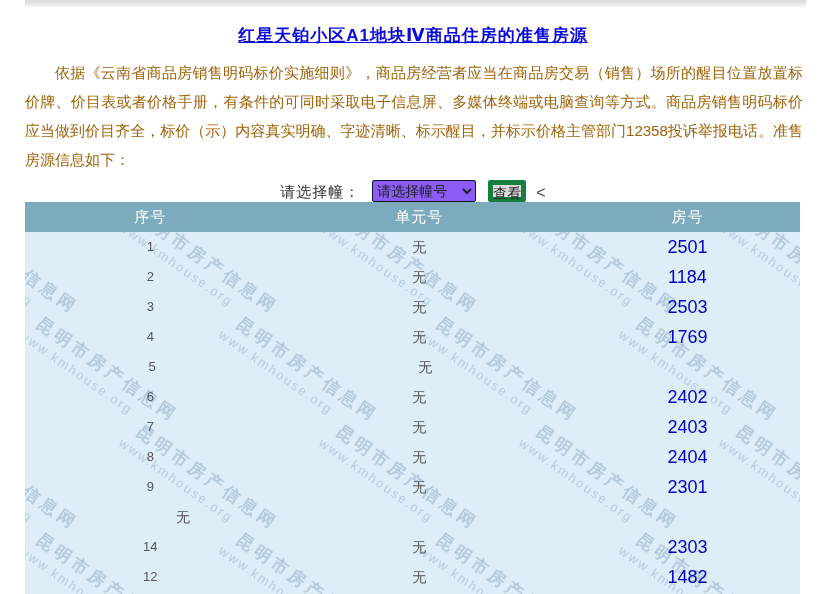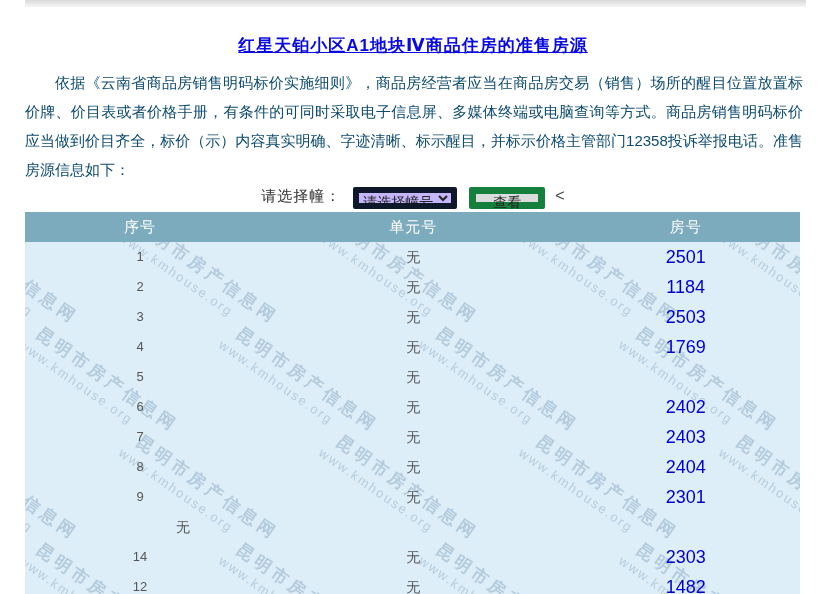--- a/index.html
+++ b/index.html
@@ -4,46 +4,46 @@
 <style>
   * { box-sizing: border-box; margin: 0; padding: 0; }
   html, body { width: 826px; height: 594px; overflow: hidden; background: #fff;
     font-family: "Liberation Sans", "DejaVu Sans", sans-serif; }
 
   .topbar {
     margin-left: 25px; width: 781px; height: 7px;
     background: linear-gradient(#d9d9d9, #f6f6f6);
   }
 
-  .title-wrap { text-align: center; margin-top: 27px; height: 26px; }
+  .title-wrap { text-align: center; margin-top: 17px; height: 26px; }
   .page-title {
     font-size: 17px; font-weight: bold; color: #0a0ae0;
     text-decoration: underline; cursor: pointer; letter-spacing: 1px;
   }
 
   .paragraph {
     margin: 8px 25px 0 25px; width: 778px;
-    font-size: 15px; color: #0c4a6e; line-height: 29px;
+    font-size: 15px; color: #a16207; line-height: 29px;
     text-indent: 2em; text-align: justify;
   }
 
   .controls {
     margin-top: 3px; height: 25px;
-    display: flex; align-items: flex-start; justify-content: center;
+    display: flex; align-items: flex-end; justify-content: center;
   }
   .controls-label { font-size: 15px; color: #333; letter-spacing: 1px; }
   .tower-select {
     margin-left: 12px; width: 104px; height: 22px;
-    font-size: 14px; color: #222; border: 6px solid #0f172a;
-    background: #c4b5fd; border-radius: 2px;
+    font-size: 14px; color: #222; border: 1px solid #0f172a;
+    background: #8b5cf6; border-radius: 2px;
   }
   .view-button {
-    margin-left: 12px; height: 22px; padding: 0 17px;
+    margin-left: 12px; height: 22px; padding: 0 0;
     font-size: 14px; color: #222; background: #dcdcdc;
-    border: 7px solid #15803d; border-radius: 2px; cursor: pointer;
+    border: 5px solid #15803d; border-radius: 2px; cursor: pointer;
     font-family: inherit;
   }
   .prev-arrow {
     margin-left: 10px; font-size: 16px; color: #444; cursor: pointer;
   }
 
   .table-wrap {
     position: relative; margin-left: 25px; width: 775px; height: 441px;
     overflow: hidden; background: #ddeef8;
   }
@@ -65,21 +65,21 @@
     position: relative; z-index: 1; height: 30px;
     background: #7cabbd; display: flex;
   }
   .th {
     color: #fff; font-size: 15px; line-height: 30px; text-align: center;
     letter-spacing: 1px;
   }
   .tbody { position: relative; z-index: 1; }
   .trow { display: flex; height: 30px; }
   .td { font-size: 13px; line-height: 30px; text-align: center; color: #555; }
-  .col-seq  { width: 29.7%; }
+  .col-seq  { width: 29.7%; margin-left: 12px; }
   .col-unit { width: 40.8%; }
   .col-room { width: 29.5%; text-align: center; }
   .td-unit { font-size: 14px; }
   .room-link { color: #0000cc; font-size: 18px; text-decoration: none; cursor: pointer; }
 </style>
 </head>
 <body>
 
 <div class="topbar"></div>
 

